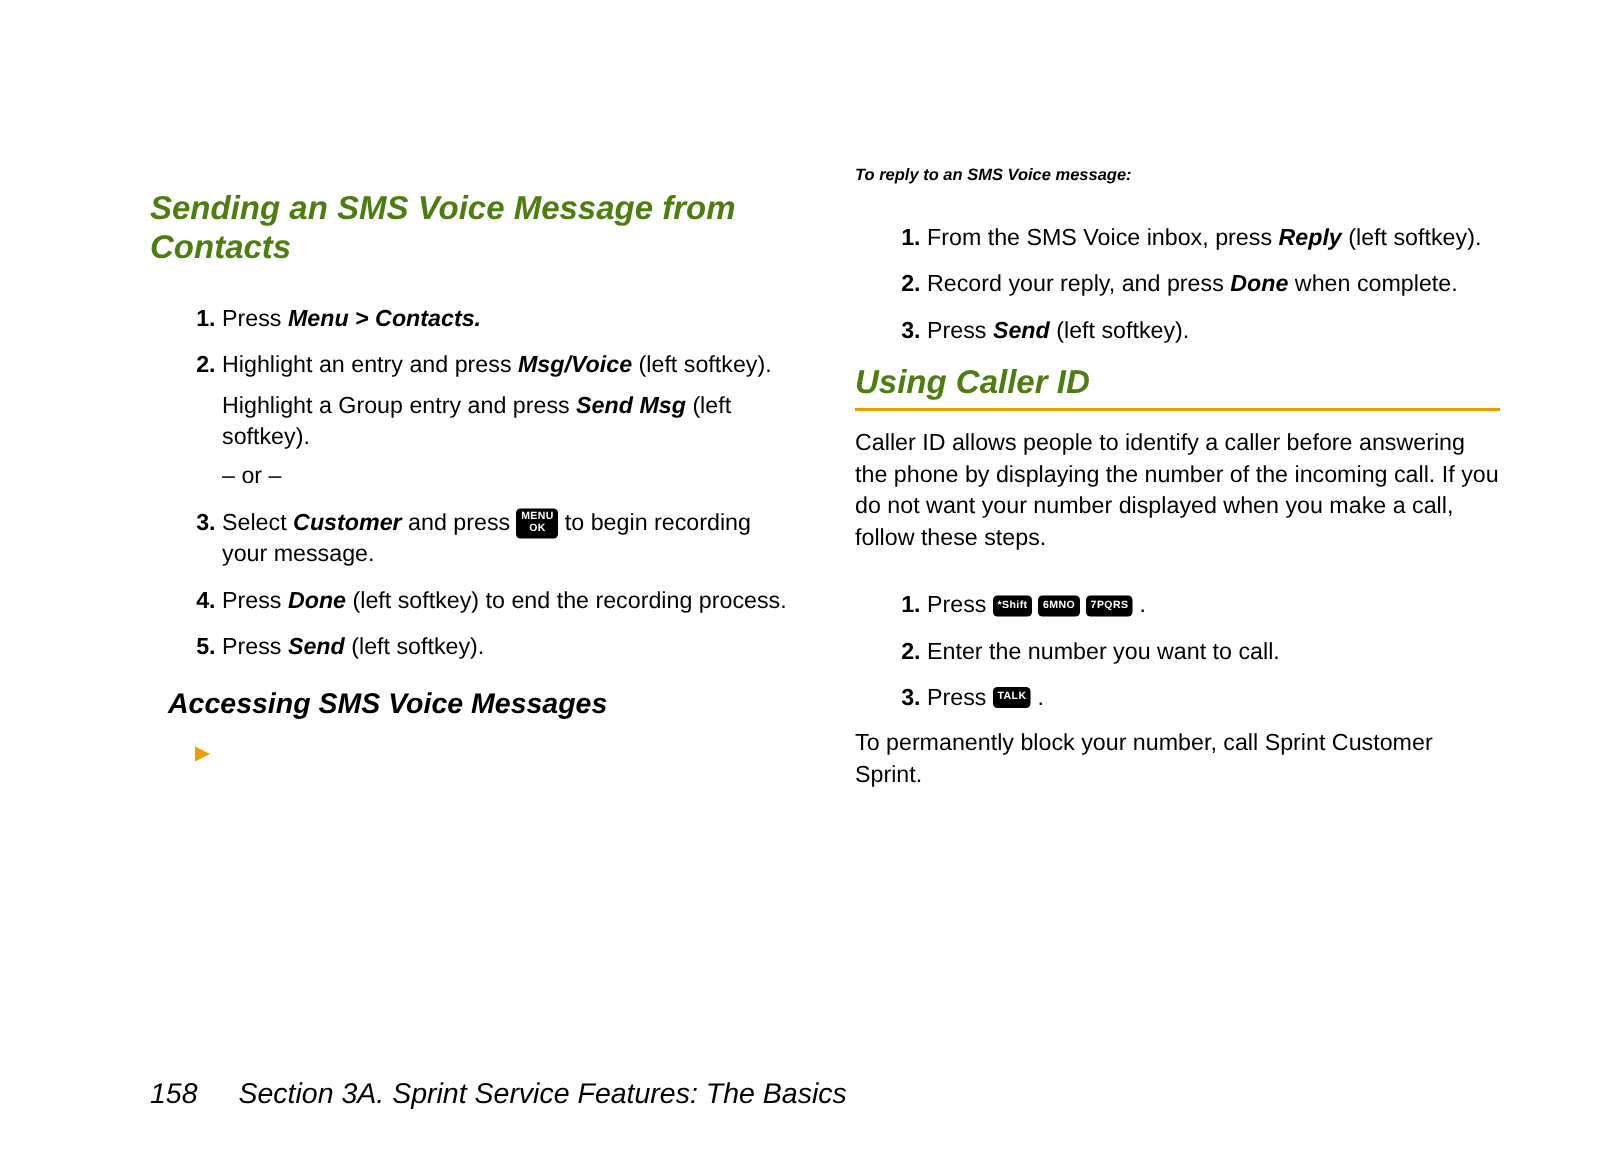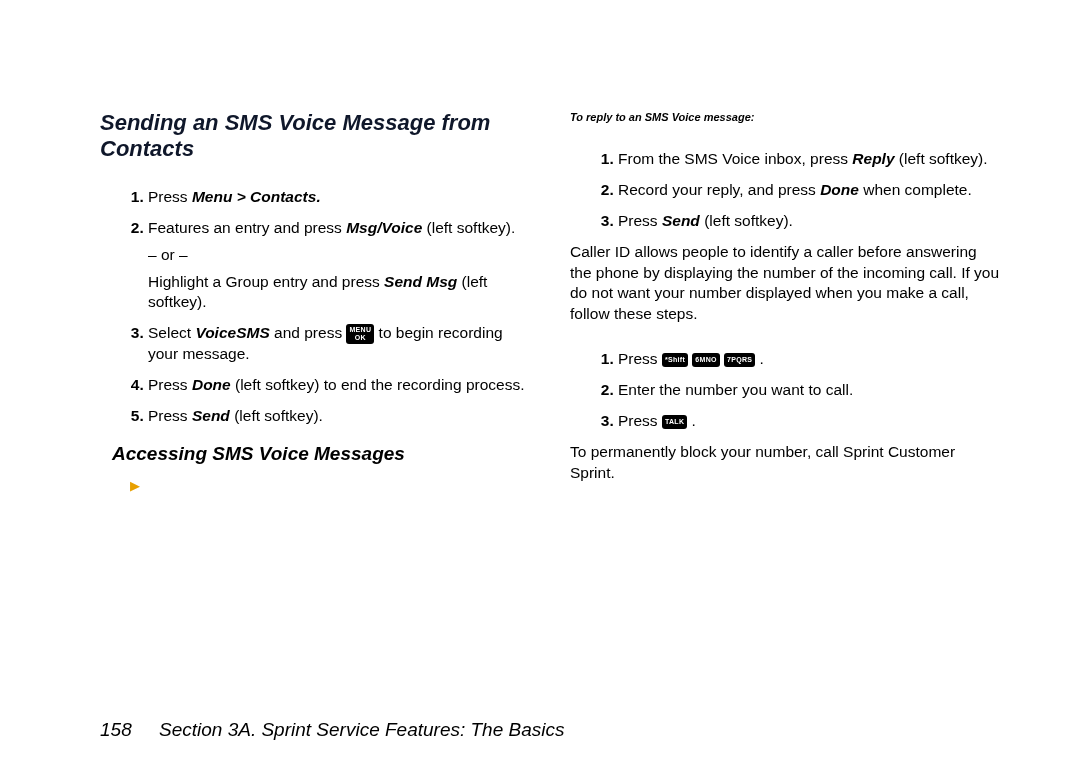--- a/index.html
+++ b/index.html
@@ -27,23 +27,23 @@
   }
   .col {
     flex: 1;
     font-size: 15.5px;
     line-height: 1.35;
   }
   h1 {
     font-size: 22px;
     font-style: italic;
     font-weight: bold;
-    margin: 0 0 4px 0;
+    margin: 16px 0 4px 0;
     line-height: 1.2;
-    color: #0f172a;
+    color: #4d7c0f;
   }
   h1.yellow-rule {
     border-bottom: 2px solid #e8a000;
     padding-bottom: 4px;
     margin-bottom: 12px;
     margin-top: 8px;
   }
   h2 {
     font-size: 19px;
     font-style: italic;
@@ -125,28 +125,28 @@
 <div class="page">
   <div class="cols">
 
     <div class="col">
       <h1>Sending an SMS Voice Message from Contacts</h1>
       <ol>
         <li>
           <span>Press </span><span class="bolditalic">Menu &gt; Contacts.</span>
         </li>
         <li>
-          <span>Features an entry and press </span><span class="bolditalic">Msg/Voice</span><span> (left softkey).</span>
-          <div class="sub">– or –</div>
+          <span>Highlight an entry and press </span><span class="bolditalic">Msg/Voice</span><span> (left softkey).</span>
           <div class="sub">
             <span>Highlight a Group entry and press </span><span class="bolditalic">Send Msg</span><span> (left softkey).</span>
           </div>
+          <div class="sub">– or –</div>
         </li>
         <li>
-          <span>Select </span><span class="bolditalic">VoiceSMS</span><span> and press </span><span class="key" style="white-space:pre;">MENU
+          <span>Select </span><span class="bolditalic">Customer</span><span> and press </span><span class="key" style="white-space:pre;">MENU
 OK</span><span> to begin recording your message.</span>
         </li>
         <li>
           <span>Press </span><span class="bolditalic">Done</span><span> (left softkey) to end the recording process.</span>
         </li>
         <li>
           <span>Press </span><span class="bolditalic">Send</span><span> (left softkey).</span>
         </li>
       </ol>
 
@@ -163,20 +163,21 @@
           <span>From the SMS Voice inbox, press </span><span class="bolditalic">Reply</span><span> (left softkey).</span>
         </li>
         <li>
           <span>Record your reply, and press </span><span class="bolditalic">Done</span><span> when complete.</span>
         </li>
         <li>
           <span>Press </span><span class="bolditalic">Send</span><span> (left softkey).</span>
         </li>
       </ol>
 
+      <h1 class="yellow-rule">Using Caller ID</h1>
       <p class="para">Caller ID allows people to identify a caller before answering the phone by displaying the number of the incoming call. If you do not want your number displayed when you make a call, follow these steps.</p>
       <ol>
         <li>
           <span>Press </span><span class="key oneline">*Shift</span> <span class="key oneline">6MNO</span> <span class="key oneline">7PQRS</span><span> .</span>
         </li>
         <li>Enter the number you want to call.</li>
         <li>
           <span>Press </span><span class="key oneline">TALK</span><span> .</span>
         </li>
       </ol>

